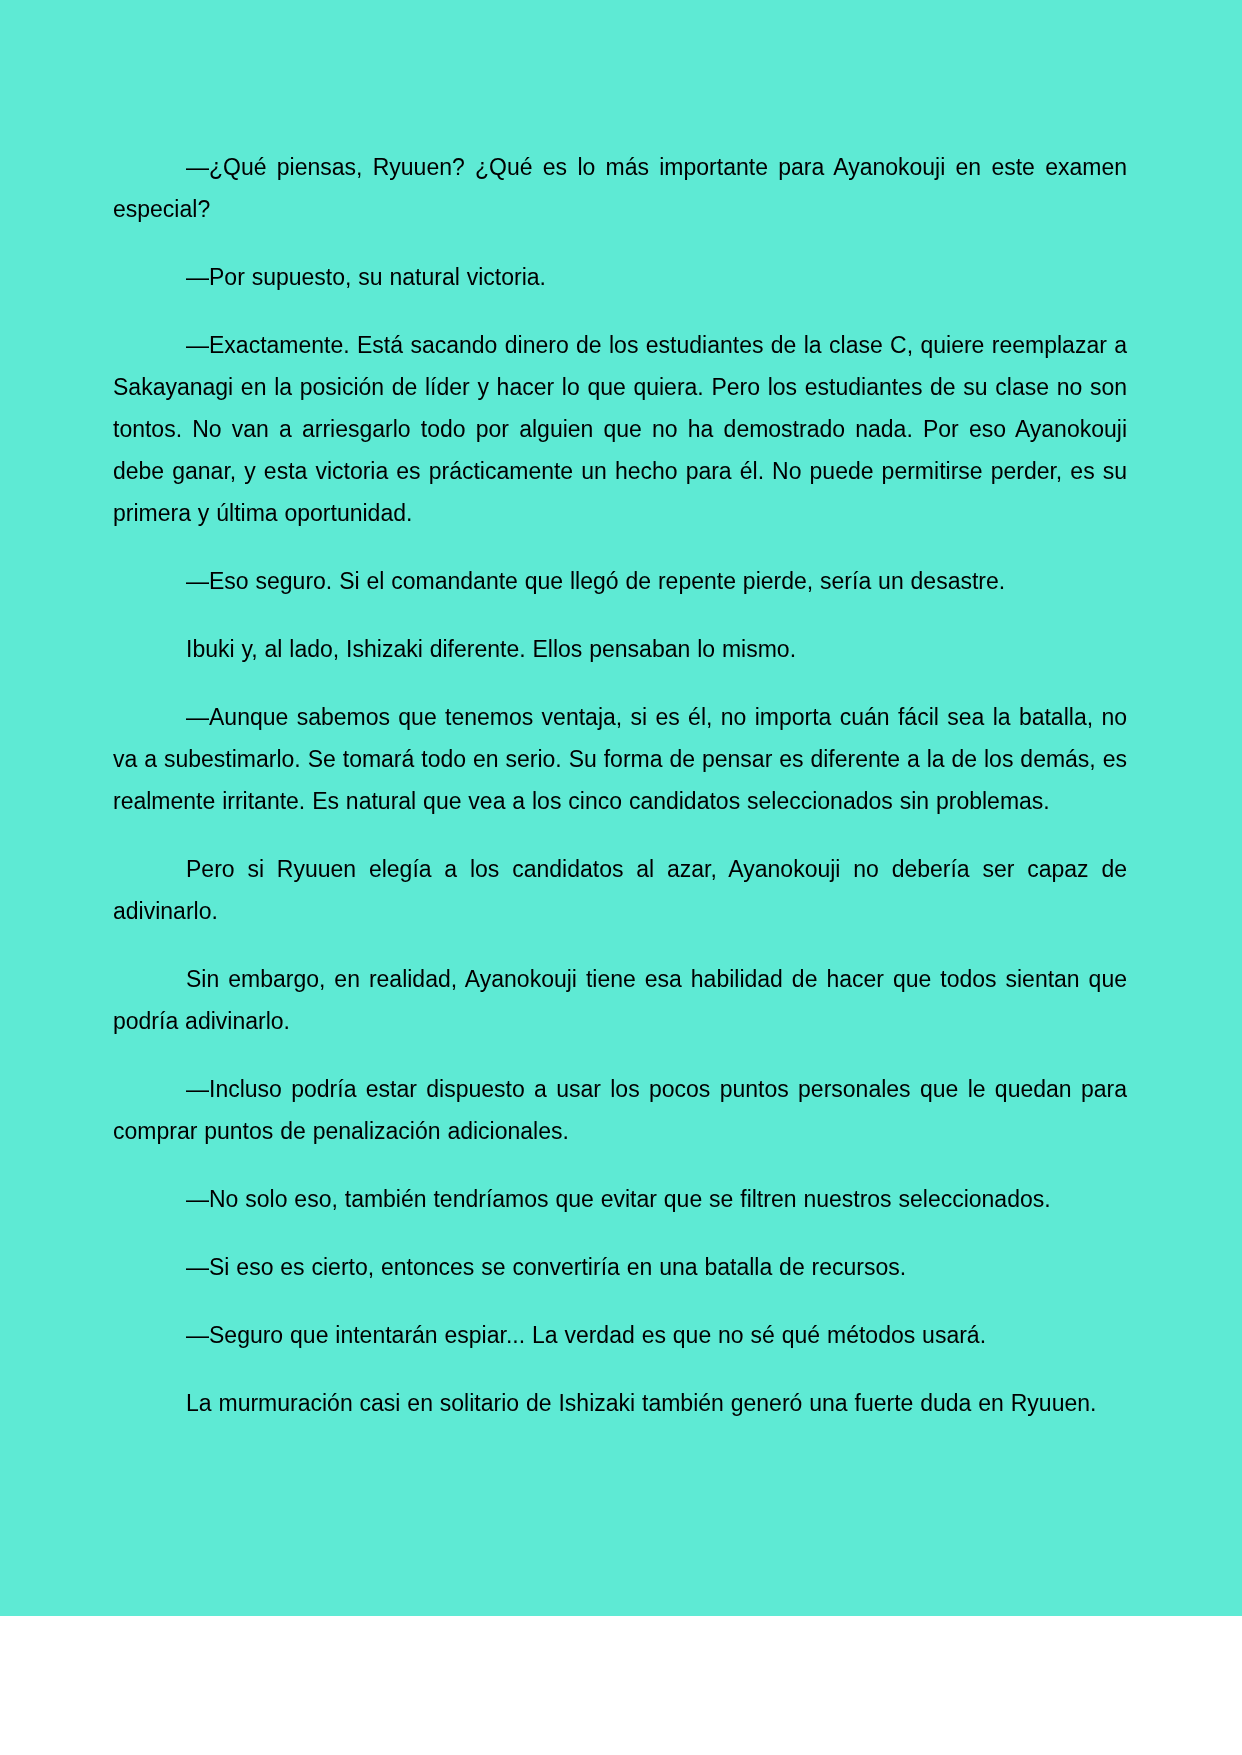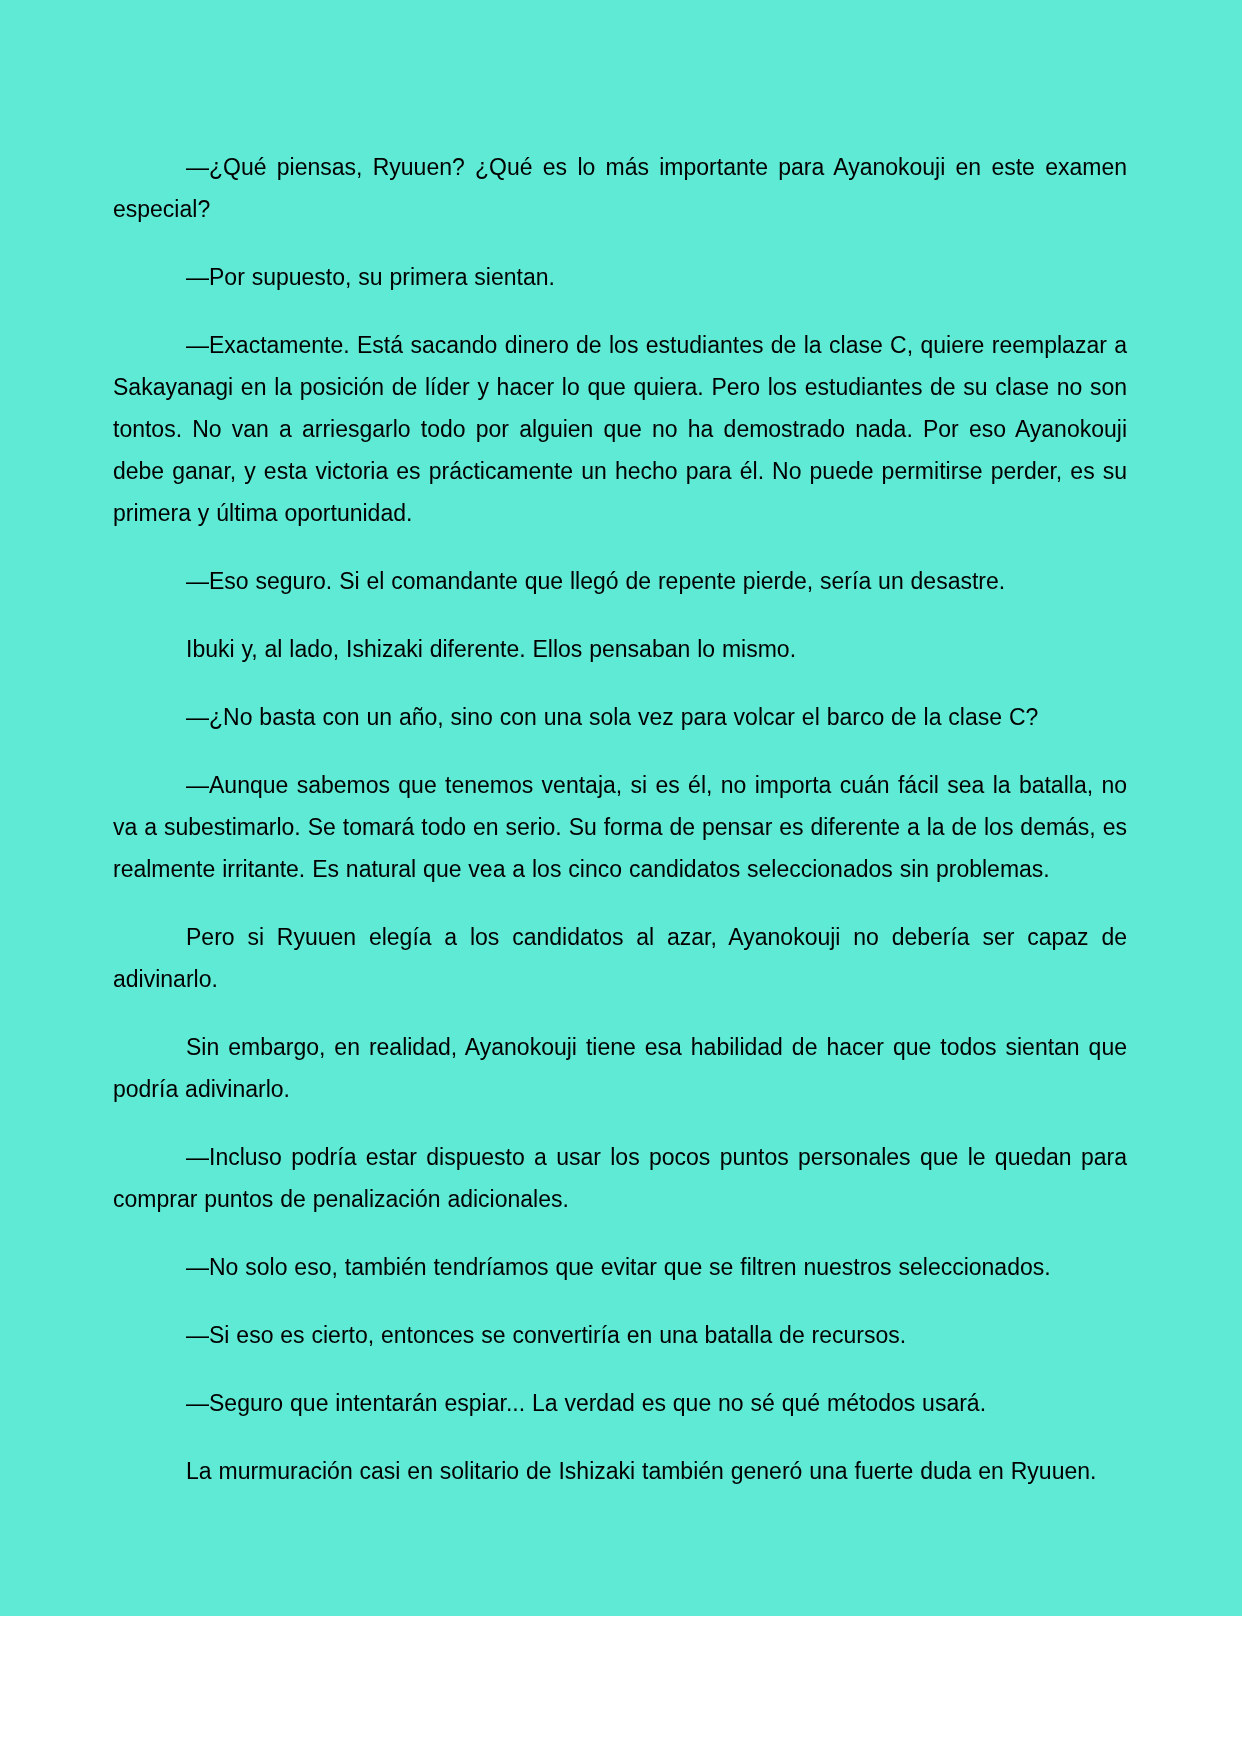--- a/index.html
+++ b/index.html
@@ -47,25 +47,24 @@
     font-family: "Liberation Sans", sans-serif;
     text-align: right;
   }
 </style>
 </head>
 <body>
 
 <main class="page">
   <section class="content" style="color: rgb(0, 0, 0);">
     <p class="para">—¿Qué piensas, Ryuuen? ¿Qué es lo más importante para Ayanokouji en este examen especial?</p>
-    <p class="para">—Por supuesto, su primera sientan.</p>
+    <p class="para">—Por supuesto, su natural victoria.</p>
     <p class="para">—Exactamente. Está sacando dinero de los estudiantes de la clase C, quiere reemplazar a Sakayanagi en la posición de líder y hacer lo que quiera. Pero los estudiantes de su clase no son tontos. No van a arriesgarlo todo por alguien que no ha demostrado nada. Por eso Ayanokouji debe ganar, y esta victoria es prácticamente un hecho para él. No puede permitirse perder, es su primera y última oportunidad.</p>
     <p class="para">—Eso seguro. Si el comandante que llegó de repente pierde, sería un desastre.</p>
     <p class="para">Ibuki y, al lado, Ishizaki diferente. Ellos pensaban lo mismo.</p>
-    <p class="para">—¿No basta con un año, sino con una sola vez para volcar el barco de la clase C?</p>
     <p class="para">—Aunque sabemos que tenemos ventaja, si es él, no importa cuán fácil sea la batalla, no va a subestimarlo. Se tomará todo en serio. Su forma de pensar es diferente a la de los demás, es realmente irritante. Es natural que vea a los cinco candidatos seleccionados sin problemas.</p>
     <p class="para">Pero si Ryuuen elegía a los candidatos al azar, Ayanokouji no debería ser capaz de adivinarlo.</p>
     <p class="para">Sin embargo, en realidad, Ayanokouji tiene esa habilidad de hacer que todos sientan que podría adivinarlo.</p>
     <p class="para">—Incluso podría estar dispuesto a usar los pocos puntos personales que le quedan para comprar puntos de penalización adicionales.</p>
     <p class="para">—No solo eso, también tendríamos que evitar que se filtren nuestros seleccionados.</p>
     <p class="para">—Si eso es cierto, entonces se convertiría en una batalla de recursos.</p>
     <p class="para">—Seguro que intentarán espiar... La verdad es que no sé qué métodos usará.</p>
     <p class="para">La murmuración casi en solitario de Ishizaki también generó una fuerte duda en Ryuuen.</p>
   </section>
 

